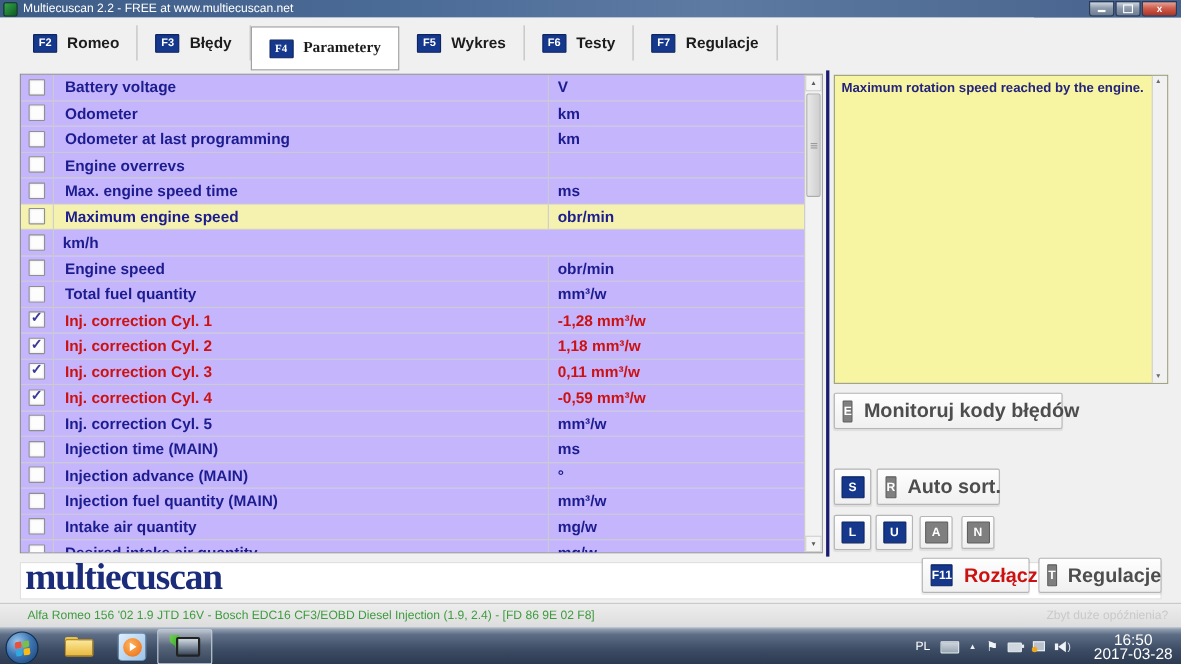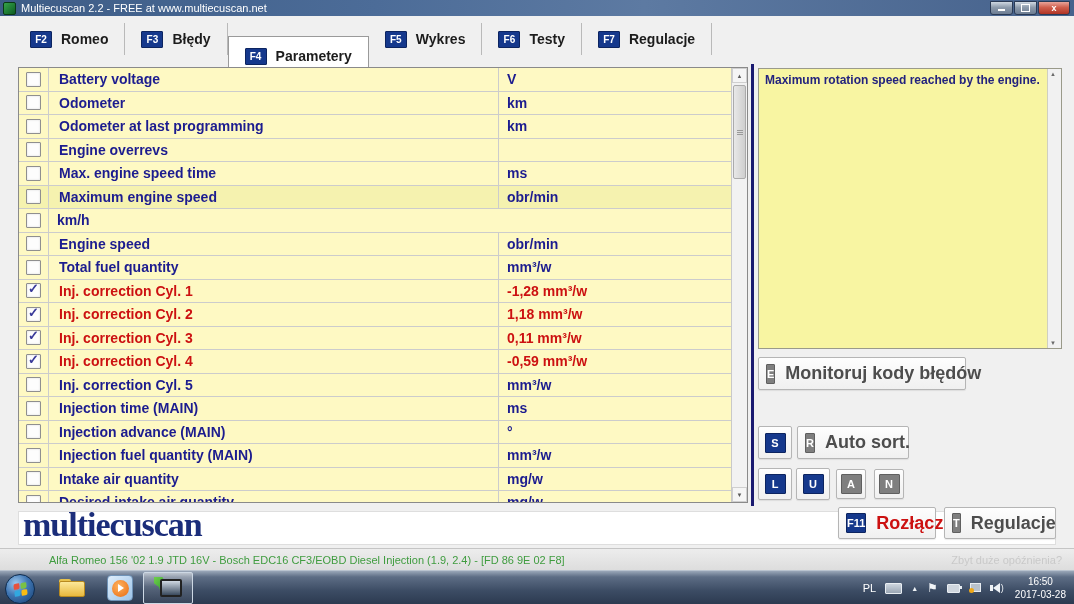--- a/index.html
+++ b/index.html
@@ -19,32 +19,32 @@
   .win-btn.close{width:30px;background:linear-gradient(#e8a49a,#cf5f4d 45%,#b03324);}
   .glyph-min{width:7px;height:2px;background:#fff;margin-top:4px;}
   .glyph-max{width:7px;height:6px;border:1px solid #fff;}
   .glyph-x{color:#fff;font-size:9px;font-weight:bold;line-height:9px;}
 
   
   .tabbar{position:absolute;left:0;top:16px;width:940px;height:46px;background:#f0f0f0;
     display:flex;align-items:stretch;padding-left:14px;box-sizing:border-box;}
   .tab{display:flex;align-items:center;gap:9px;padding:0 16px;margin-top:7px;height:32px;
     border-right:1px solid #b9b9b9;cursor:default;}
-  .tab.active{background:#fff;border:1px solid #9a9a9a;height:38px;margin-top:20px;}
+  .tab.active{background:#fff;border:1px solid #9a9a9a;height:38px;margin-top:8px;font-family:Liberation Serif, serif;}
   .keycap{display:inline-flex;align-items:center;justify-content:center;
     background:#15388c;color:#fff;font-weight:bold;font-size:10px;width:20px;height:15px;
     border:1px solid #0c2460;border-radius:1px;}
   .tab-label{font-size:14px;font-weight:bold;color:#1c1c1c;}
 
   
   .ptable{position:absolute;left:18px;top:67px;width:730px;height:436px;background:#fff;
     border:1px solid #8a8a8a;box-sizing:border-box;overflow:hidden;}
   .rows{position:absolute;left:0;top:0;width:713px;}
   .row{display:flex;height:23.5px;border-bottom:1px solid #cccccc;box-sizing:border-box;
-    align-items:center;background:#fef9c3;}
+    align-items:center;background:#c4b5fd;}
   .row.hl{background:#f5f2af;}
   .cell-cb{width:29px;border-right:1px solid #cccccc;align-self:stretch;display:flex;
     align-items:center;justify-content:center;}
   .cb{width:13px;height:13px;background:#fdfdfd;border:1px solid #8f8f8f;border-radius:1px;
     box-shadow:inset 0 0 2px #d8d8d8;position:relative;}
   .cb.checked::after{content:"✓";position:absolute;left:1px;top:-3px;font-size:13px;
     font-weight:bold;color:#3a3a9a;}
   .cell-name{width:450px;border-right:1px solid #cccccc;align-self:stretch;display:flex;
     align-items:center;padding-left:10px;box-sizing:border-box;
     font-size:14px;font-weight:bold;color:#1c1c8f;white-space:nowrap;}
@@ -96,21 +96,21 @@
 
   
   .logo-strip{position:absolute;left:18px;top:511px;width:1038px;height:34px;background:#fff;
     border:1px solid #dedede;box-sizing:border-box;}
   .logo{position:absolute;left:4px;top:-6px;font-family:"Liberation Serif",serif;
     font-size:34px;font-weight:600;color:#1b2d7a;letter-spacing:-1px;}
 
   
   .statusbar{position:absolute;left:0;top:548px;width:1074px;height:22px;
     background:linear-gradient(#ededed,#dddddd);border-top:1px solid #c5c5c5;
-    display:flex;align-items:center;box-sizing:border-box;padding-left:24px;}
+    display:flex;align-items:center;box-sizing:border-box;}
   .status-vehicle{margin-left:25px;font-size:11px;color:#3f9c3f;}
   .status-hint{position:absolute;right:12px;font-size:11px;color:#c9c9c9;}
 
   
   .taskbar{position:absolute;left:0;top:570px;width:1074px;height:34px;
     background:linear-gradient(#9aa7b8 0%,#5d6d85 18%,#3c4c64 60%,#2c3a50 100%);
     border-top:1px solid #b9c3cf;box-sizing:border-box;}
   .orb{position:absolute;left:5px;top:3px;width:28px;height:28px;border-radius:50%;
     background:radial-gradient(circle at 35% 30%,#9cc8ee 0%,#3f76b4 45%,#173e6e 100%);
     border:1px solid #0e2c50;display:flex;align-items:center;justify-content:center;}
@@ -148,21 +148,21 @@
   .tray-flag{font-size:12px;color:#f2f5f8;line-height:12px;}
   .tray-batt{position:relative;width:11px;height:7px;border:1px solid #e8edf2;border-radius:1px;background:#cfd6de;}
   .tray-batt::after{content:"";position:absolute;right:-3px;top:1px;width:2px;height:3px;background:#e8edf2;}
   .tray-net{position:relative;width:12px;height:10px;}
   .tray-net .mon{position:absolute;right:0;top:0;width:9px;height:7px;border:1px solid #e8edf2;background:#b9c2cd;}
   .tray-net .dot{position:absolute;left:0;bottom:0;width:5px;height:5px;border-radius:50%;background:#f0a818;}
   .tray-spk{display:flex;align-items:center;gap:1px;}
   .tray-spk .body{width:0;height:0;border-right:7px solid #eef2f6;border-top:5px solid transparent;border-bottom:5px solid transparent;}
   .tray-spk .stem{width:3px;height:6px;background:#eef2f6;margin-right:-1px;}
   .tray-wave{font-size:9px;color:#eef2f6;}
-  .tray-clock{text-align:center;font-size:10px;line-height:13px;color:#fff;margin-left:2px;}
+  .tray-clock{text-align:center;font-size:14px;line-height:13px;color:#fff;margin-left:12px;}
 </style>
 </head>
 <body>
 
 <div class="app">
 
   <div class="titlebar">
     <span class="appicon"></span>
     <span>Multiecuscan 2.2 - FREE at www.multiecuscan.net</span>
     <div class="win-controls">

